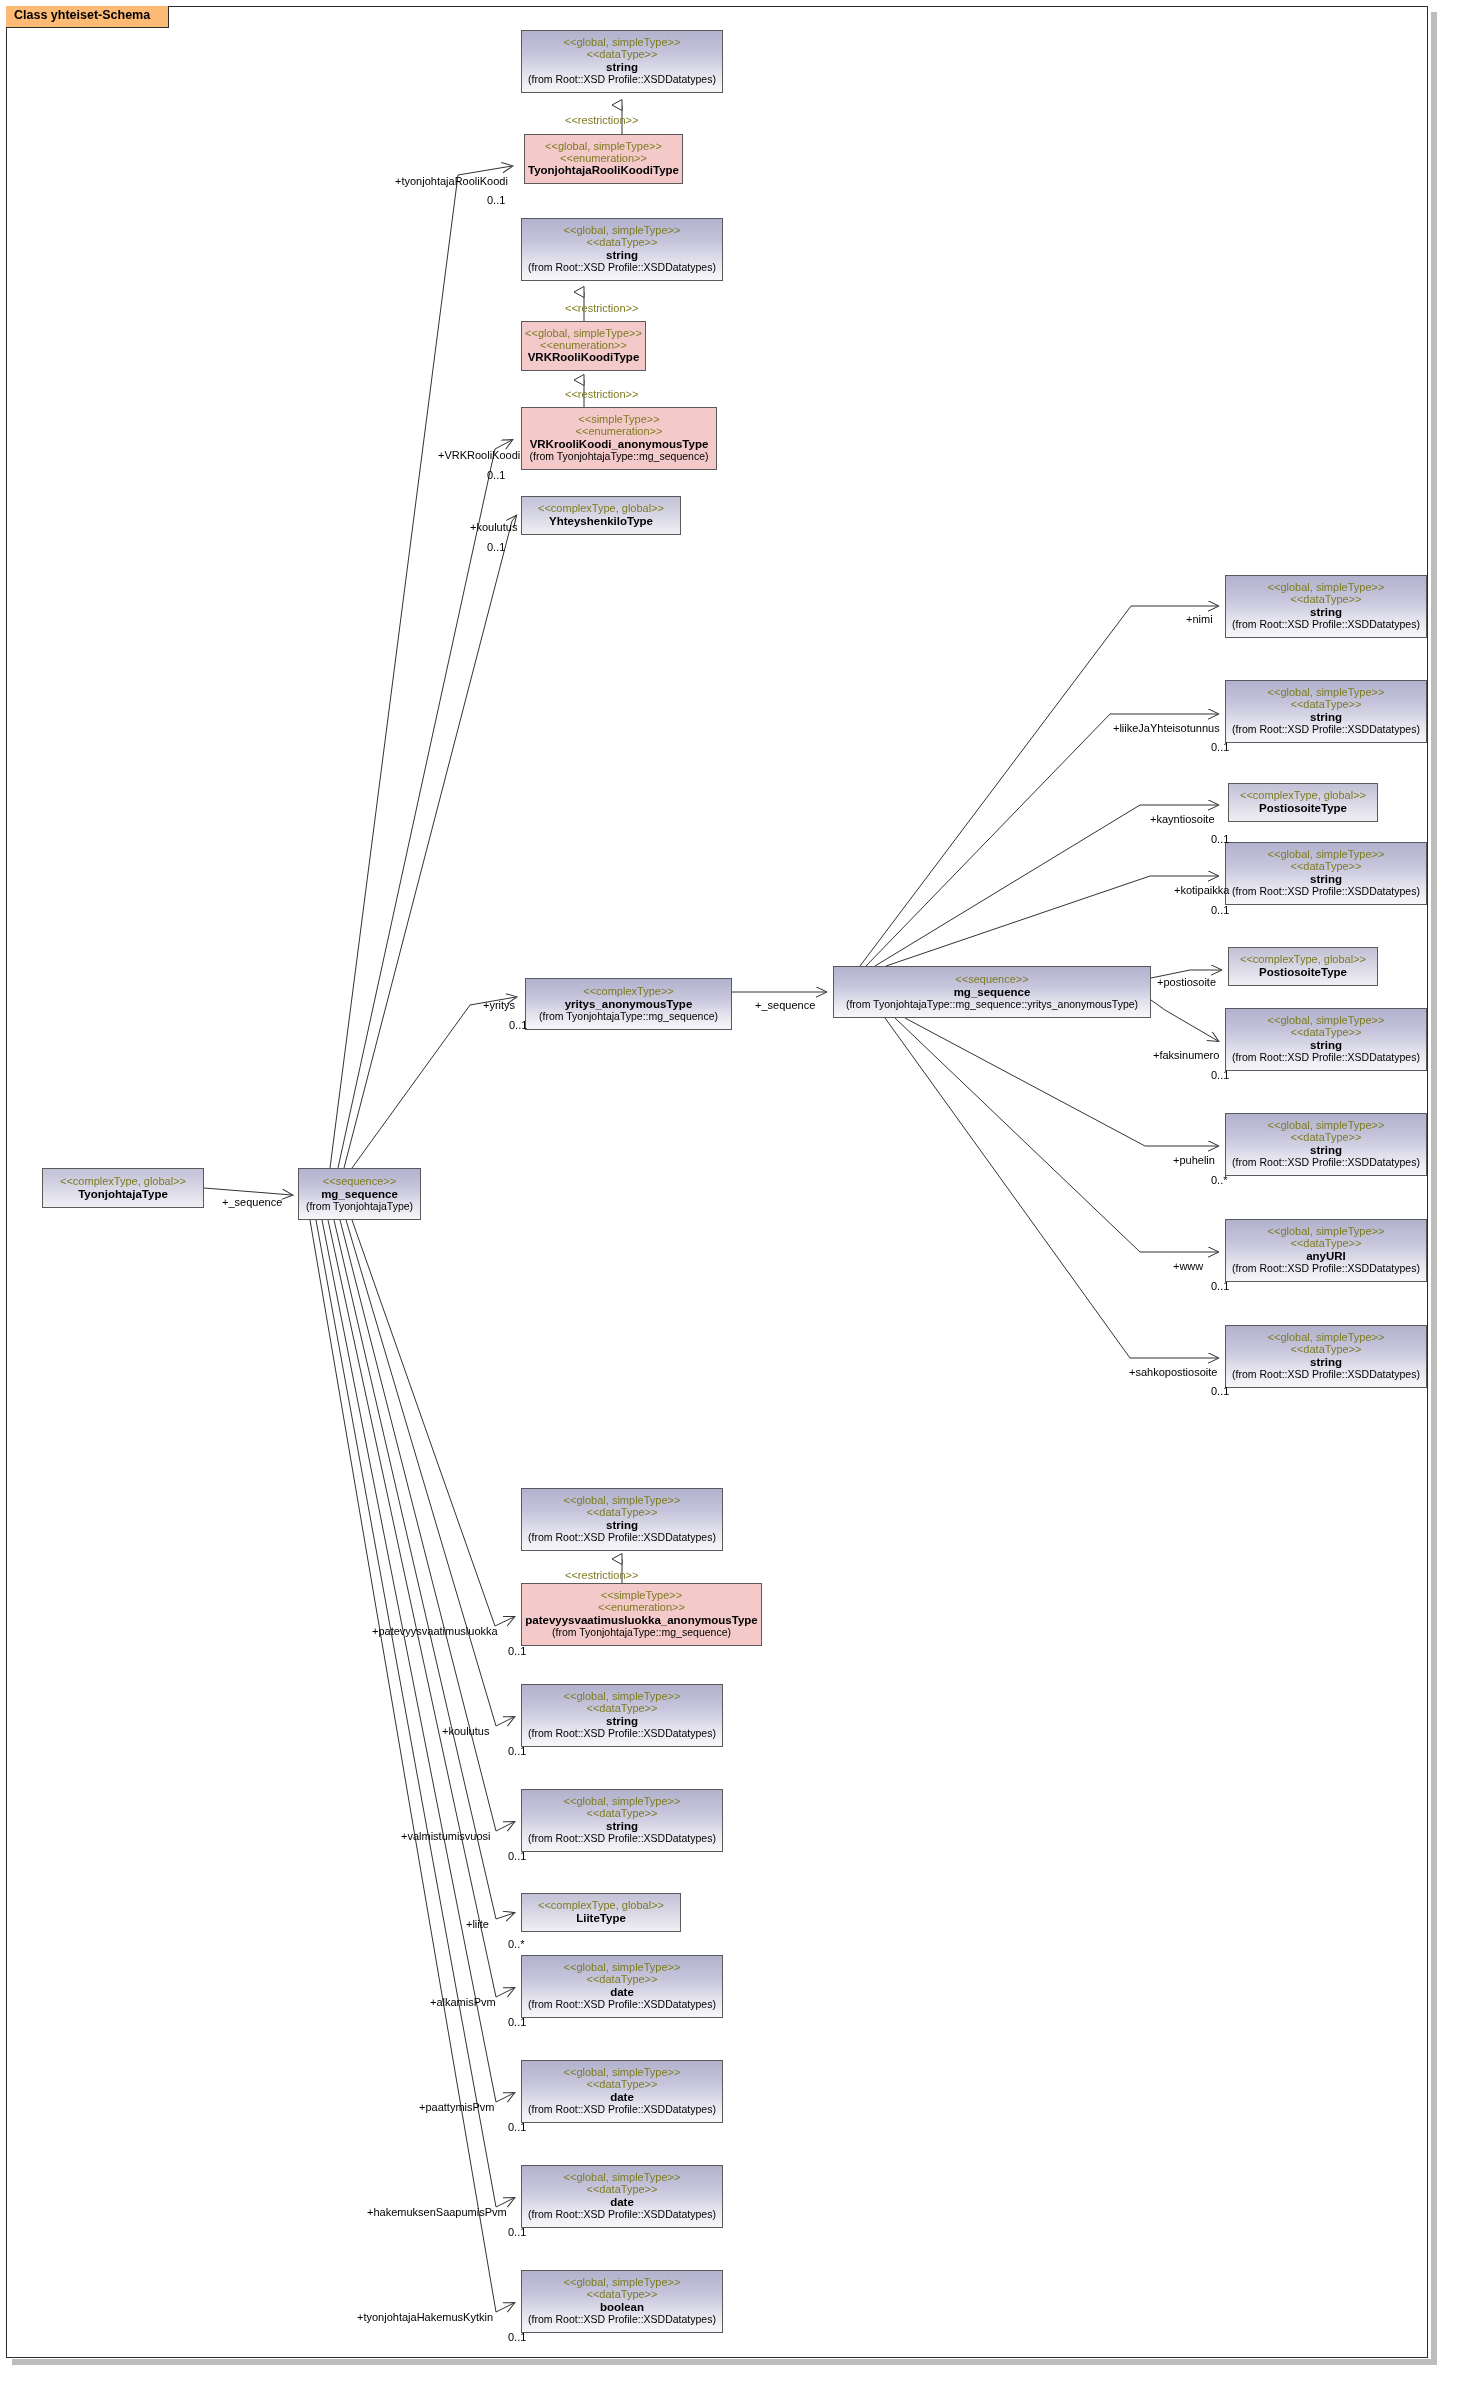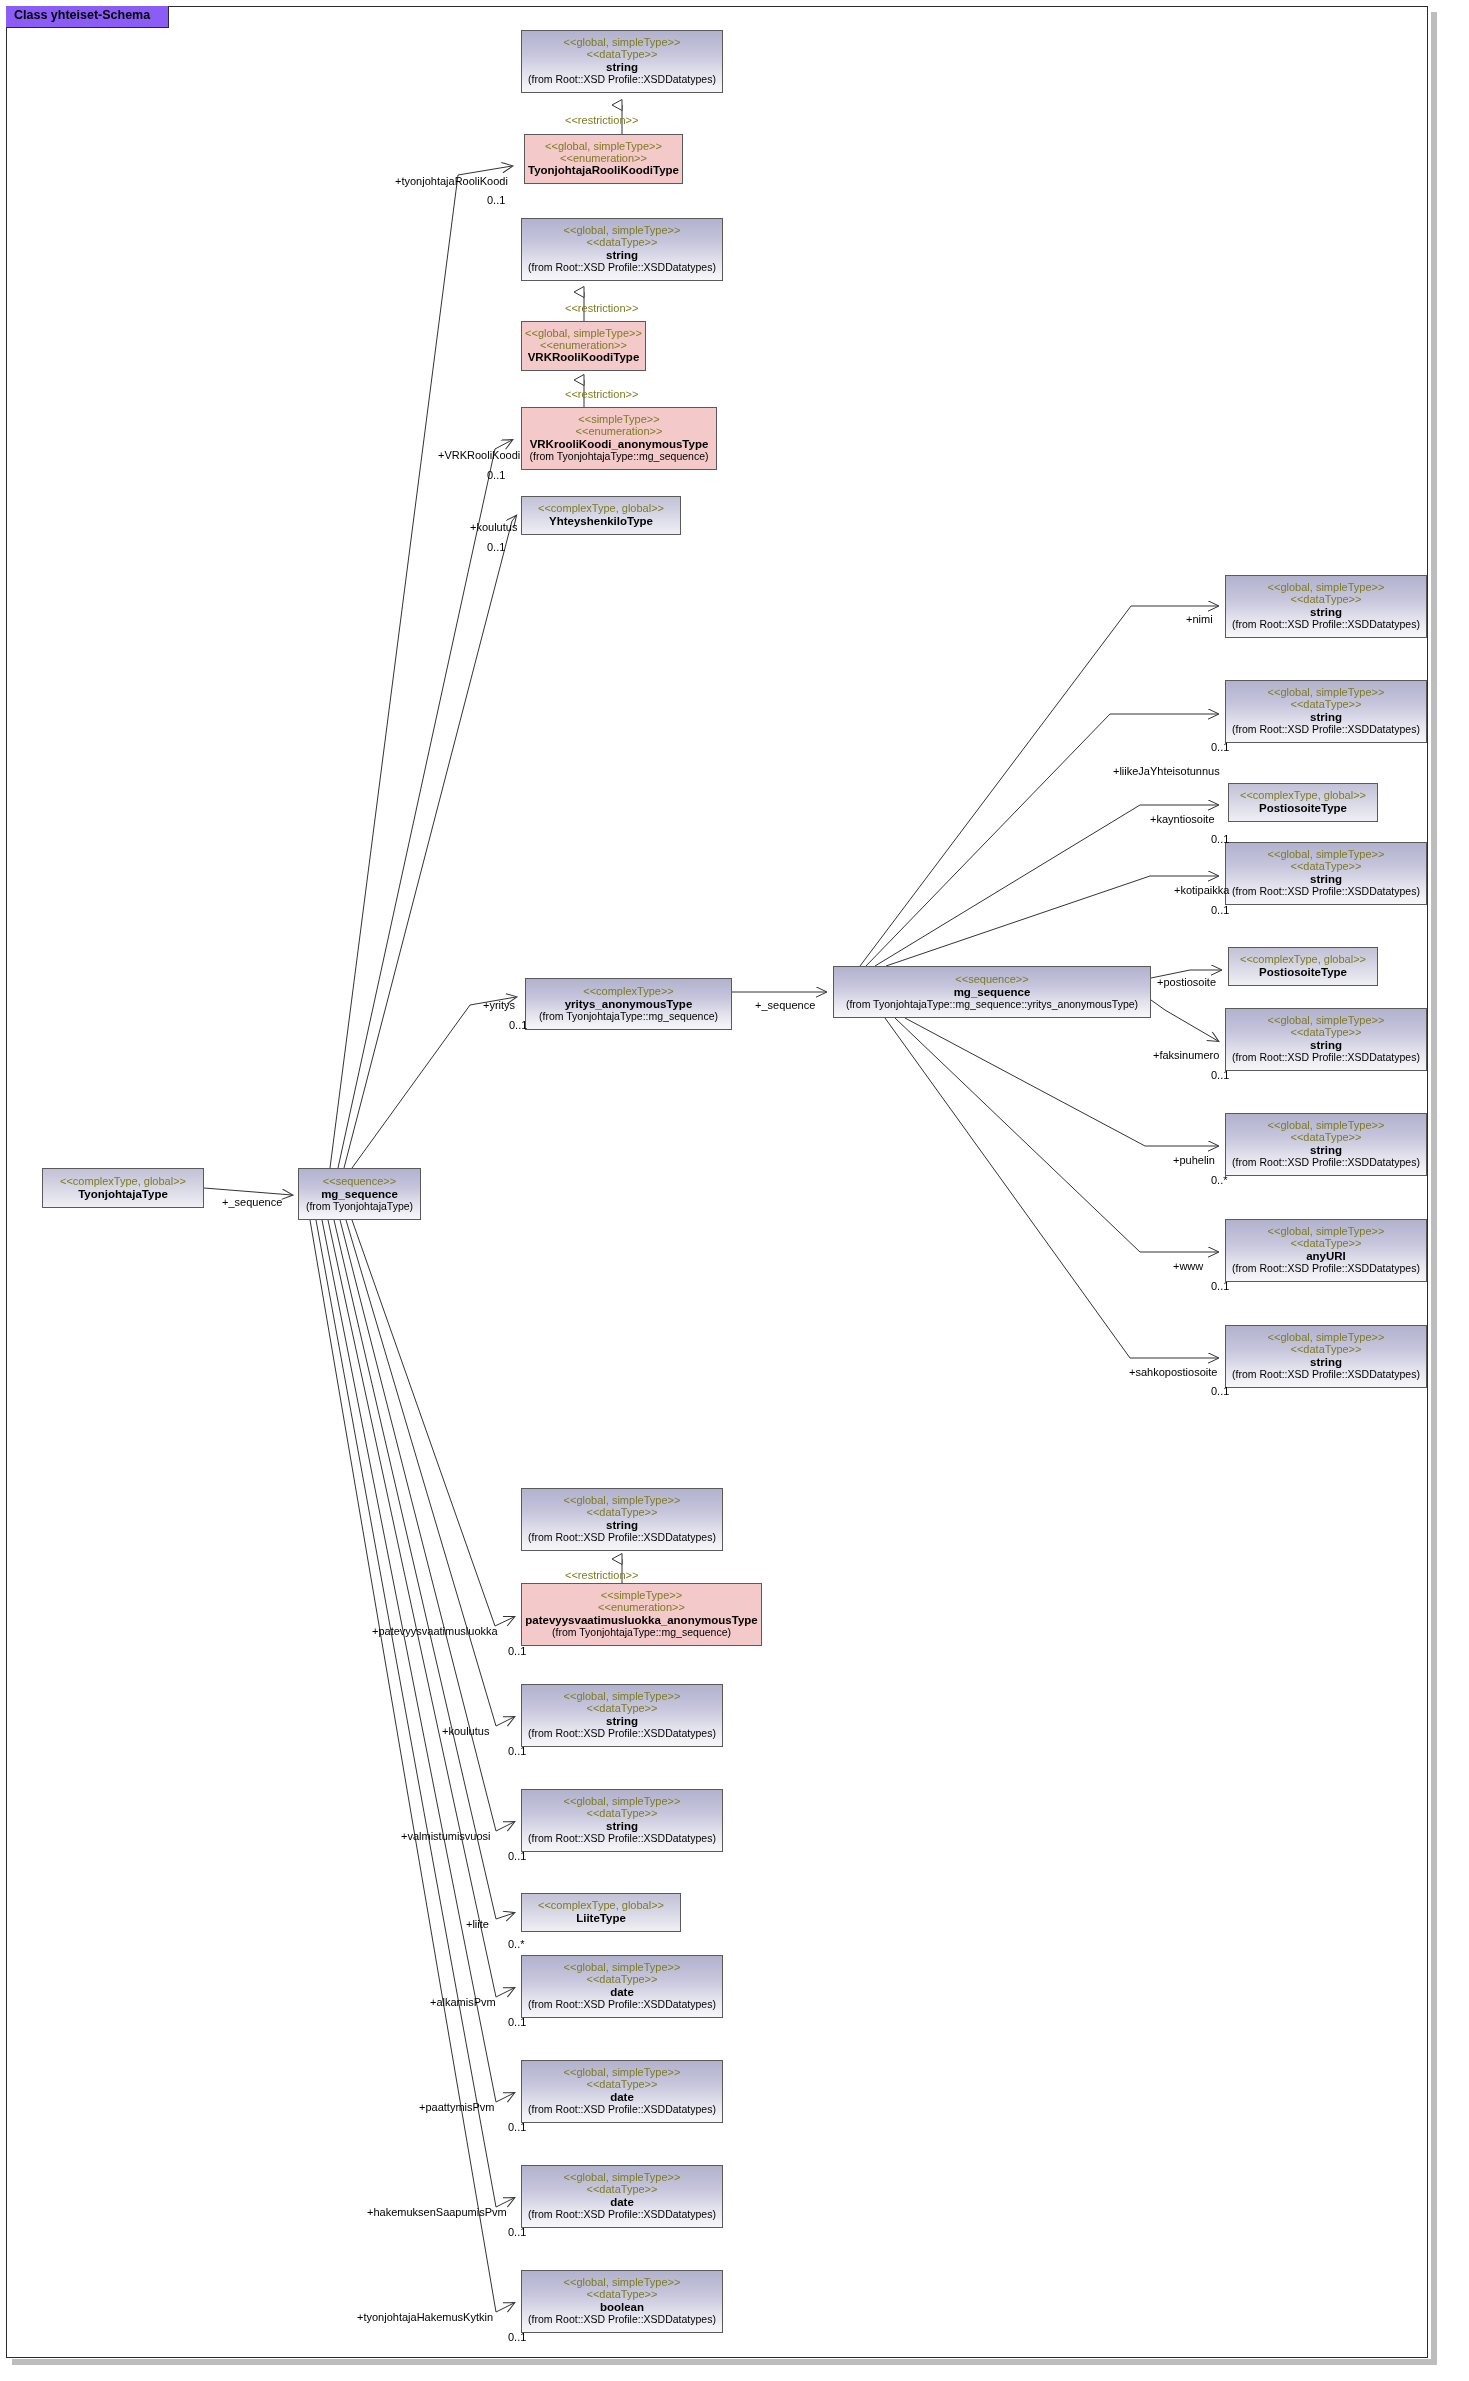--- a/index.html
+++ b/index.html
@@ -5,21 +5,21 @@
   html,body{margin:0;padding:0;background:#ffffff;}
   body{font-family:"Liberation Sans",sans-serif;}
   #canvas{position:relative;width:1469px;height:2381px;background:#fff;overflow:hidden;}
 
   
   .frame{position:absolute;left:6px;top:6px;width:1422px;height:2352px;
          border:1px solid #2b2b2b;background:transparent;box-sizing:border-box;}
   .frame-shadow-r{position:absolute;left:1431px;top:12px;width:6px;height:2352px;background:#bdbdbd;}
   .frame-shadow-b{position:absolute;left:12px;top:2359px;width:1425px;height:6px;background:#bdbdbd;}
   .frame-tab{position:absolute;left:6px;top:6px;height:22px;border:1px solid #2b2b2b;
-             border-top:none;border-left:none;background:#8b5cf6;box-sizing:border-box;
+             border-top:none;border-left:none;background:#fdba74;box-sizing:border-box;
              display:flex;align-items:center;padding:0 18px 4px 8px;
              font:bold 12.5px "Liberation Sans",sans-serif;color:#000;white-space:nowrap;justify-content:center;}
 
   
   #edges{position:absolute;left:0;top:0;width:1469px;height:2381px;pointer-events:none;}
 
   
   .node{position:absolute;box-sizing:border-box;border:1px solid #5a5a5a;
         display:flex;flex-direction:column;align-items:center;justify-content:center;
         text-align:center;overflow:hidden;}
@@ -258,21 +258,21 @@
       <div class="lbl" style="left: 395px; top: 176px;">+tyonjohtajaRooliKoodi</div>
       <div class="mult" style="left: 487px; top: 195px;">0..1</div>
       <div class="lbl" style="left: 438px; top: 450px;">+VRKRooliKoodi</div>
       <div class="mult" style="left: 487px; top: 470px;">0..1</div>
       <div class="lbl" style="left: 470px; top: 522px;">+koulutus</div>
       <div class="mult" style="left: 487px; top: 542px;">0..1</div>
       <div class="lbl" style="left: 483px; top: 1000px;">+yritys</div>
       <div class="mult" style="left: 509px; top: 1020px;">0..1</div>
       <div class="lbl" style="left: 755px; top: 1000px;">+_sequence</div>
       <div class="lbl" style="left: 1186px; top: 614px;">+nimi</div>
-      <div class="lbl" style="left: 1113px; top: 723px; margin-top: 43px;">+liikeJaYhteisotunnus</div>
+      <div class="lbl" style="left: 1113px; top: 723px;">+liikeJaYhteisotunnus</div>
       <div class="mult" style="left: 1211px; top: 742px;">0..1</div>
       <div class="lbl" style="left: 1150px; top: 814px;">+kayntiosoite</div>
       <div class="mult" style="left: 1211px; top: 834px;">0..1</div>
       <div class="lbl" style="left: 1166px; top: 885px; margin-left: 8px;">+kotipaikka</div>
       <div class="mult" style="left: 1211px; top: 905px;">0..1</div>
       <div class="lbl" style="left: 1157px; top: 977px;">+postiosoite</div>
       <div class="lbl" style="left: 1153px; top: 1050px;">+faksinumero</div>
       <div class="mult" style="left: 1211px; top: 1070px;">0..1</div>
       <div class="lbl" style="left: 1173px; top: 1155px;">+puhelin</div>
       <div class="mult" style="left: 1211px; top: 1175px;">0..*</div>

